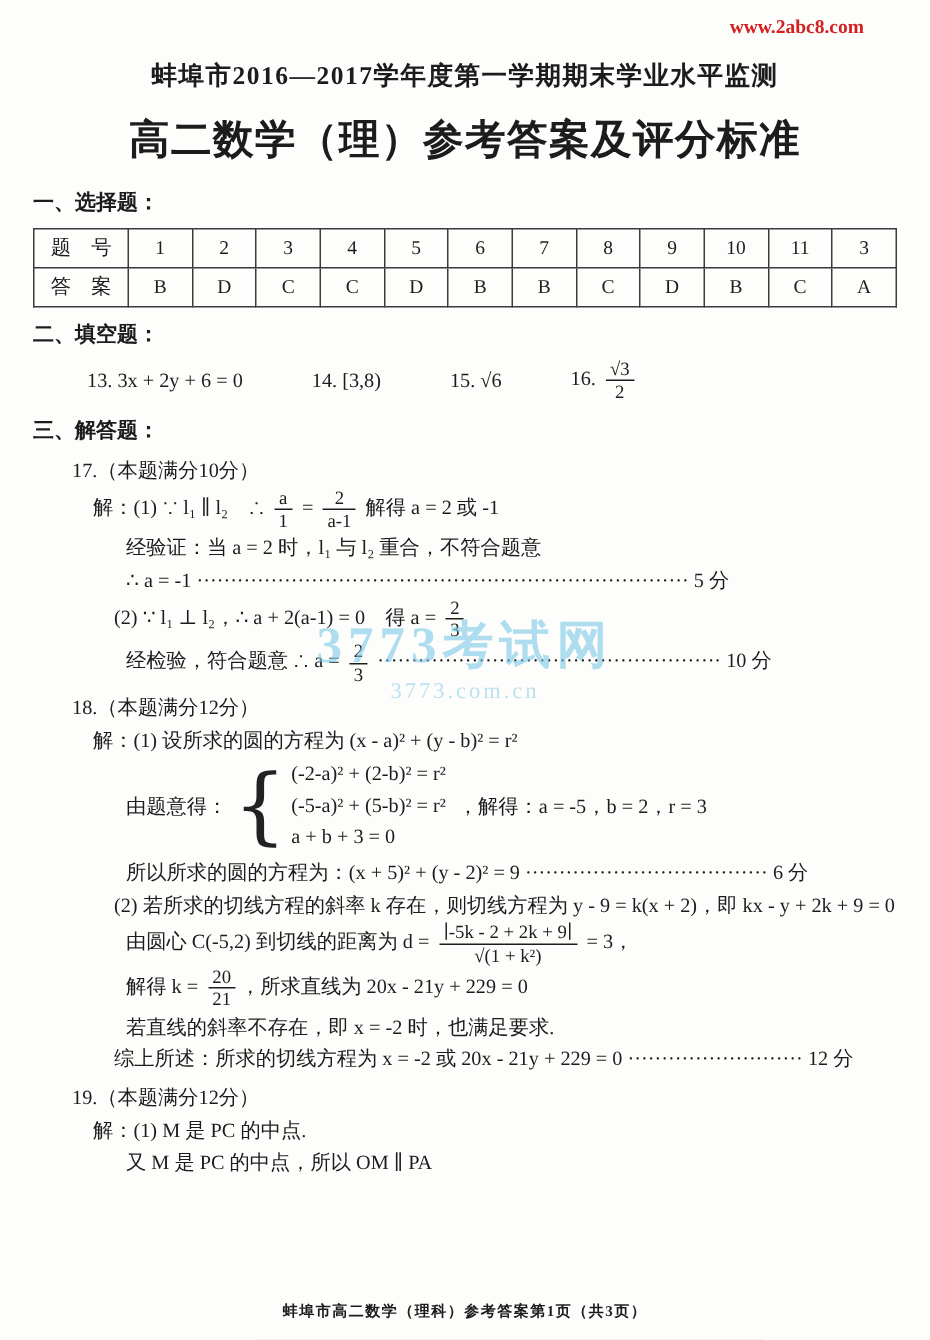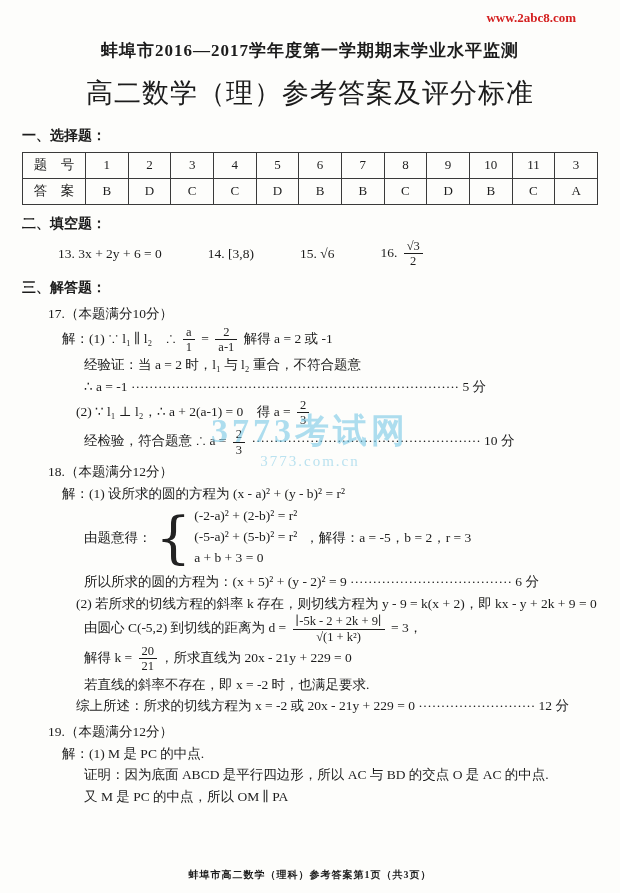--- a/index.html
+++ b/index.html
@@ -5,21 +5,21 @@
   html,body{margin:0;padding:0;background:#e8e8e6;}
   .page{
     position:relative;width:620px;height:893px;margin:0 auto;
     background:#fdfdfb;color:#1c1c1c;overflow:hidden;box-sizing:border-box;
     padding:8px 22px 0 22px;
     font-family:"Liberation Serif","DejaVu Serif",serif;
     font-size:13.5px;line-height:1.6;
   }
   .top-link{text-align:right;padding-right:22px;color:#d42020;font-size:13px;font-weight:bold;}
   .doc-title{text-align:center;font-size:17px;font-weight:bold;letter-spacing:1px;margin:8px 0 0;}
-  .doc-subtitle{text-align:center;font-size:27px;font-weight:normal;letter-spacing:1px;margin:8px 0 10px;}
+  .doc-subtitle{text-align:center;font-size:27px;font-weight:bold;letter-spacing:1px;margin:8px 0 10px;}
   .sec-heading{font-weight:bold;font-size:14px;margin:8px 0 4px;}
   table.answers{border-collapse:collapse;width:100%;table-layout:fixed;margin:2px 0 6px;}
   table.answers td{border:1.5px solid #3a3a3a;text-align:center;height:25px;font-size:13px;padding:0;margin-left:33px;}
   table.answers td.lbl{width:62px;font-size:13.5px;}
   .fill-row{padding-left:36px;margin:4px 0 6px;display:flex;gap:46px;align-items:center;}
   .q-head{padding-left:26px;margin-top:4px;}
   .line{padding-left:40px;}
   .ind{padding-left:62px;}
   .ind2{padding-left:54px;}
   .frac{display:inline-flex;flex-direction:column;vertical-align:middle;text-align:center;
@@ -139,21 +139,20 @@
       </span> = 3，</div>
   <div class="line ind">解得 k = <span class="frac">
         <span class="num">20</span>
         <span class="den">21</span>
       </span>，所求直线为 20x - 21y + 229 = 0</div>
   <div class="line ind">若直线的斜率不存在，即 x = -2 时，也满足要求.</div>
   <div class="line ind2">综上所述：所求的切线方程为 x = -2 或 20x - 21y + 229 = 0 ·························· 12 分</div>
 
   <div class="q-head">19.（本题满分12分）</div>
   <div class="line">解：(1) M 是 PC 的中点.</div>
-  <div class="line ind">证明：因为底面 ABCD 是平行四边形，所以 AC 与 BD 的交点 O 是 AC 的中点.</div>
   <div class="line ind">又 M 是 PC 的中点，所以 OM ∥ PA</div>
 
   <div class="watermark">
     <div class="wm-main">3773考试网</div>
     <div class="wm-sub">3773.com.cn</div>
   </div>
 
   <div class="footer">蚌埠市高二数学（理科）参考答案第1页（共3页）</div>
 
 </div>

